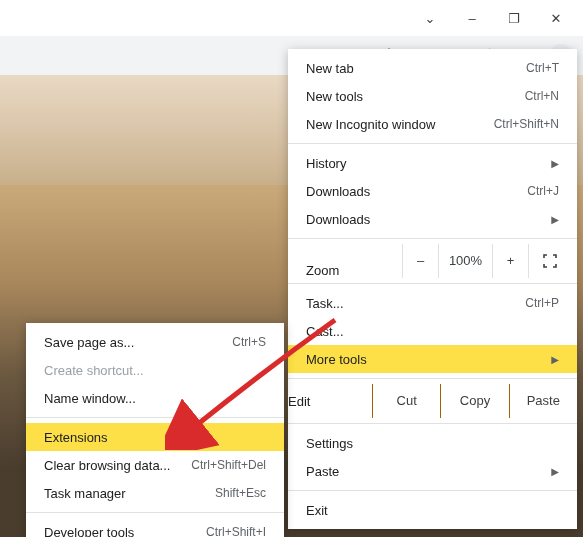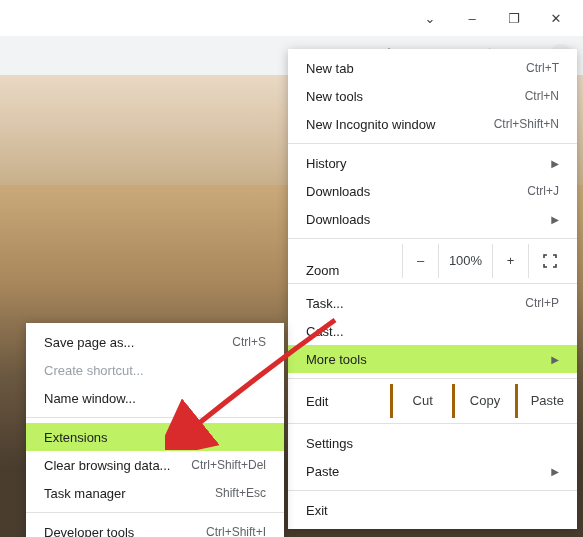--- a/index.html
+++ b/index.html
@@ -7,35 +7,35 @@
 .bg{position:absolute;top:75px;left:0;width:583px;height:462px;background:linear-gradient(180deg,#d4b896 0%,#c8a778 25%,#a8875c 45%,#6b5840 65%,#4a3d2e 85%)}
 .bg::before{content:"";position:absolute;top:0;left:0;right:0;height:110px;background:linear-gradient(180deg,rgba(235,220,200,.9),rgba(200,180,150,.6))}
 .titlebar{position:absolute;top:0;left:0;right:0;height:36px;background:#fff;display:flex;justify-content:flex-end;align-items:center;gap:28px;padding-right:20px}
 .tb-btn{width:14px;height:14px;display:flex;align-items:center;justify-content:center;cursor:pointer}
 .toolbar{position:absolute;top:36px;left:0;right:0;height:39px;background:#f1f3f4;display:flex;justify-content:flex-end;align-items:center;padding-right:10px;gap:14px}
 .tb-icon{width:20px;height:20px;display:flex;align-items:center;justify-content:center;color:#5f6368;cursor:pointer}
 .green{color:#1fa463}
 .menu3{width:24px;height:24px;border-radius:50%;background:#e8eaed;display:flex;align-items:center;justify-content:center;cursor:pointer}
 .main-menu{position:absolute;top:49px;right:6px;width:289px;background:#fff;box-shadow:0 2px 10px rgba(0,0,0,.25);padding:5px 0}
 .mi{display:flex;align-items:center;justify-content:space-between;padding:6px 18px;cursor:pointer;min-height:28px}
-.mi-hl{background:#bef264}
+.mi-hl{background:#fde047}
 .mi-text{color:#202124}
 .mi-sc{color:#5f6368;font-size:12px}
 .mi-arrow{color:#5f6368;font-size:10px}
 .sep{height:1px;background:#e0e0e0;margin:5px 0}
 .zoom-row{display:flex;align-items:flex-end;padding:0 0 0 18px;height:34px}
 .zoom-lbl{flex:0 0 96px}
 .zoom-box{display:flex;align-items:center;border-left:1px solid #e0e0e0;height:34px}
 .zb{width:36px;text-align:center;border-right:1px solid #e0e0e0;height:34px;line-height:34px;cursor:pointer}
 .zb-pct{width:54px}
 .zb-fs{width:42px;border-right:none;display:flex;align-items:center;justify-content:center}
-.edit-row{display:flex;align-items:center;padding:0 0 0 18px;height:34px}
+.edit-row{display:flex;align-items:center;padding:0 0 0 0;height:34px}
 .edit-lbl{flex:0 0 84px}
 .edit-box{display:flex;flex:1}
-.eb{flex:1;text-align:center;border-left:3px solid #a16207;height:34px;line-height:34px;cursor:pointer}
+.eb{flex:1;text-align:center;border-left:1px solid #a16207;height:34px;line-height:34px;cursor:pointer}
 .sub-menu{position:absolute;top:323px;left:26px;width:258px;background:#fff;box-shadow:0 2px 10px rgba(0,0,0,.25);padding:5px 0}
 .sm-disabled{color:#9aa0a6}
 .arrow{position:absolute;top:310px;left:165px;z-index:99;pointer-events:none}
 </style>
 </head>
 <body>
 
 <div class="bg"></div>
 
 <div class="titlebar">

